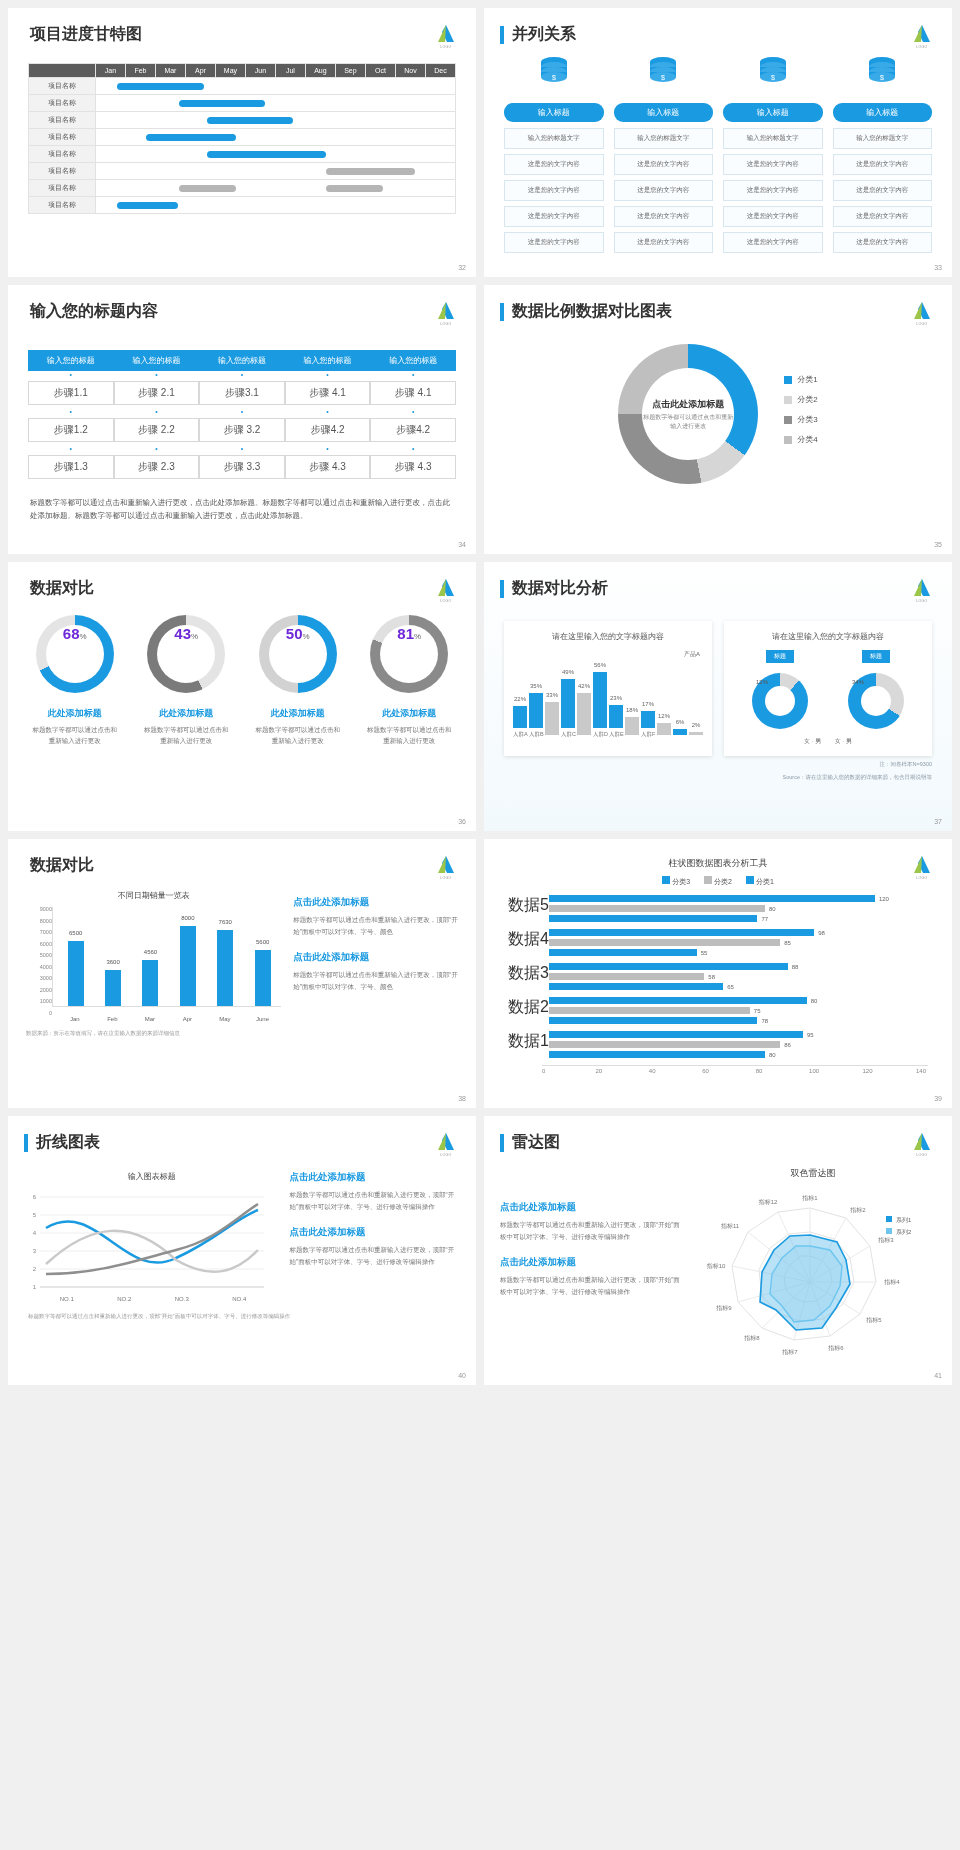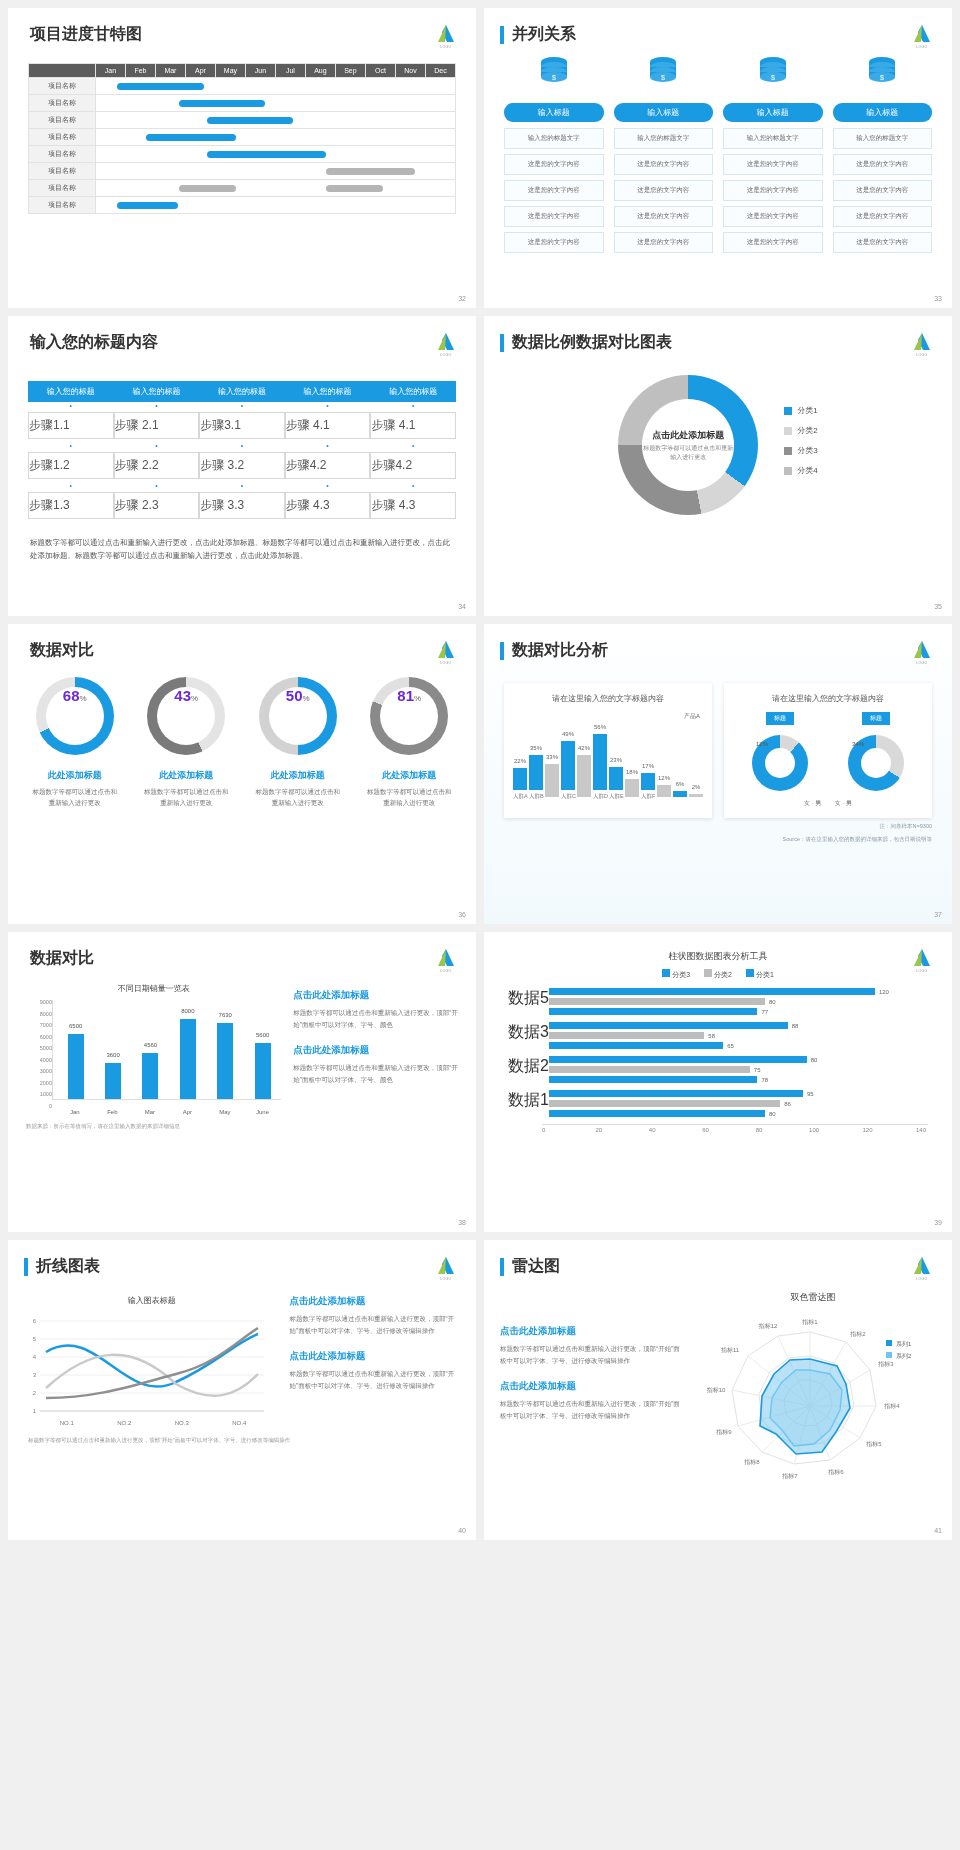--- a/index.html
+++ b/index.html
@@ -12,21 +12,21 @@
   }
   .grid {
     display: grid;
     grid-template-columns: 1fr 1fr;
     gap: 8px;
     padding: 8px;
   }
   .slide {
     background: #ffffff;
     position: relative;
-    height: 300px;
+    height: 269px;
     overflow: hidden;
   }
   .slide-num {
     position: absolute;
     right: 10px;
     bottom: 6px;
     font-size: 7px;
     color: #999;
   }
   .logo {
@@ -74,21 +74,21 @@
   }
   .cellbox {
     border:1px solid #d8e6ef; background:#fafdff; color:#666;
     font-size:6.5px; text-align:center; padding:5px 0; margin-bottom:5px;
   }
 
   
   .cols5 { display:flex; padding: 28px 20px 0 20px; }
   .stepHead { background:#1a9ae0; color:#fff; font-size:8px; text-align:center; padding:5px 0; }
   .dot { text-align:center; color:#1a9ae0; font-size:7px; line-height:7px;}
-  .stepBox { border:1px solid #d8d8d8; color:#555; font-size:12px; padding:4px 0; margin:3px 0;}
+  .stepBox { border:1px solid #d8d8d8; color:#555; font-size:10px; text-align:center; padding:4px 8px; margin:3px 0;}
   .para { padding: 14px 22px 0 22px; font-size:7.5px; color:#555; line-height:1.75; }
 
   
   .donutWrap { display:flex; align-items:center; justify-content:center; gap: 26px; margin-top: 22px;}
   .donut { position:relative; width:140px; height:140px; border-radius:50%; }
   .donut .hole {
     position:absolute; left:50%; top:50%; transform:translate(-50%,-50%);
     width:92px; height:92px; background:#fff; border-radius:50%;
     display:flex; flex-direction:column; align-items:center; justify-content:center; text-align:center;
   }
@@ -694,20 +694,37 @@
               <div class="hbar g" style="width:57%"></div>
               <span class="hval">80</span>
             </div>
           <div class="hrow">
               <div class="hbar" style="width:55%"></div>
               <span class="hval">77</span>
             </div>
         </div>
       </div>
       <div style="display:flex;margin-top:4px">
+          <div class="nm">数据4</div>
+        <div style="flex:1">
+          <div class="hrow">
+              <div class="hbar" style="width:70%"></div>
+              <span class="hval">98</span>
+            </div>
+          <div class="hrow">
+              <div class="hbar g" style="width:61%"></div>
+              <span class="hval">85</span>
+            </div>
+          <div class="hrow">
+              <div class="hbar" style="width:39%"></div>
+              <span class="hval">55</span>
+            </div>
+        </div>
+      </div>
+      <div style="display:flex;margin-top:4px">
           <div class="nm">数据3</div>
         <div style="flex:1">
           <div class="hrow">
               <div class="hbar" style="width:63%"></div>
               <span class="hval">88</span>
             </div>
           <div class="hrow">
               <div class="hbar g" style="width:41%"></div>
               <span class="hval">58</span>
             </div>

